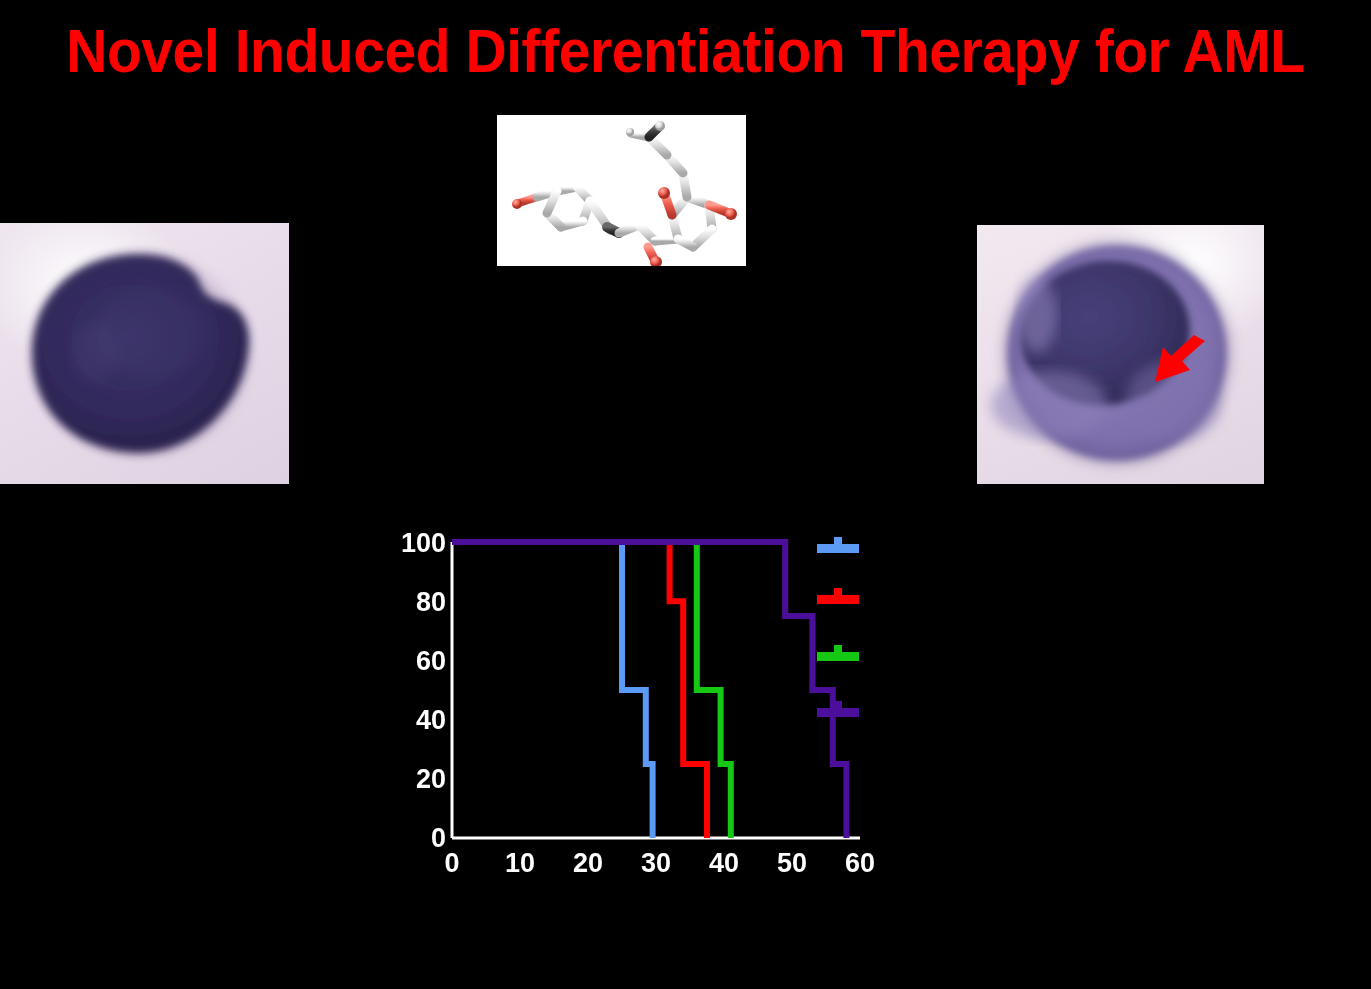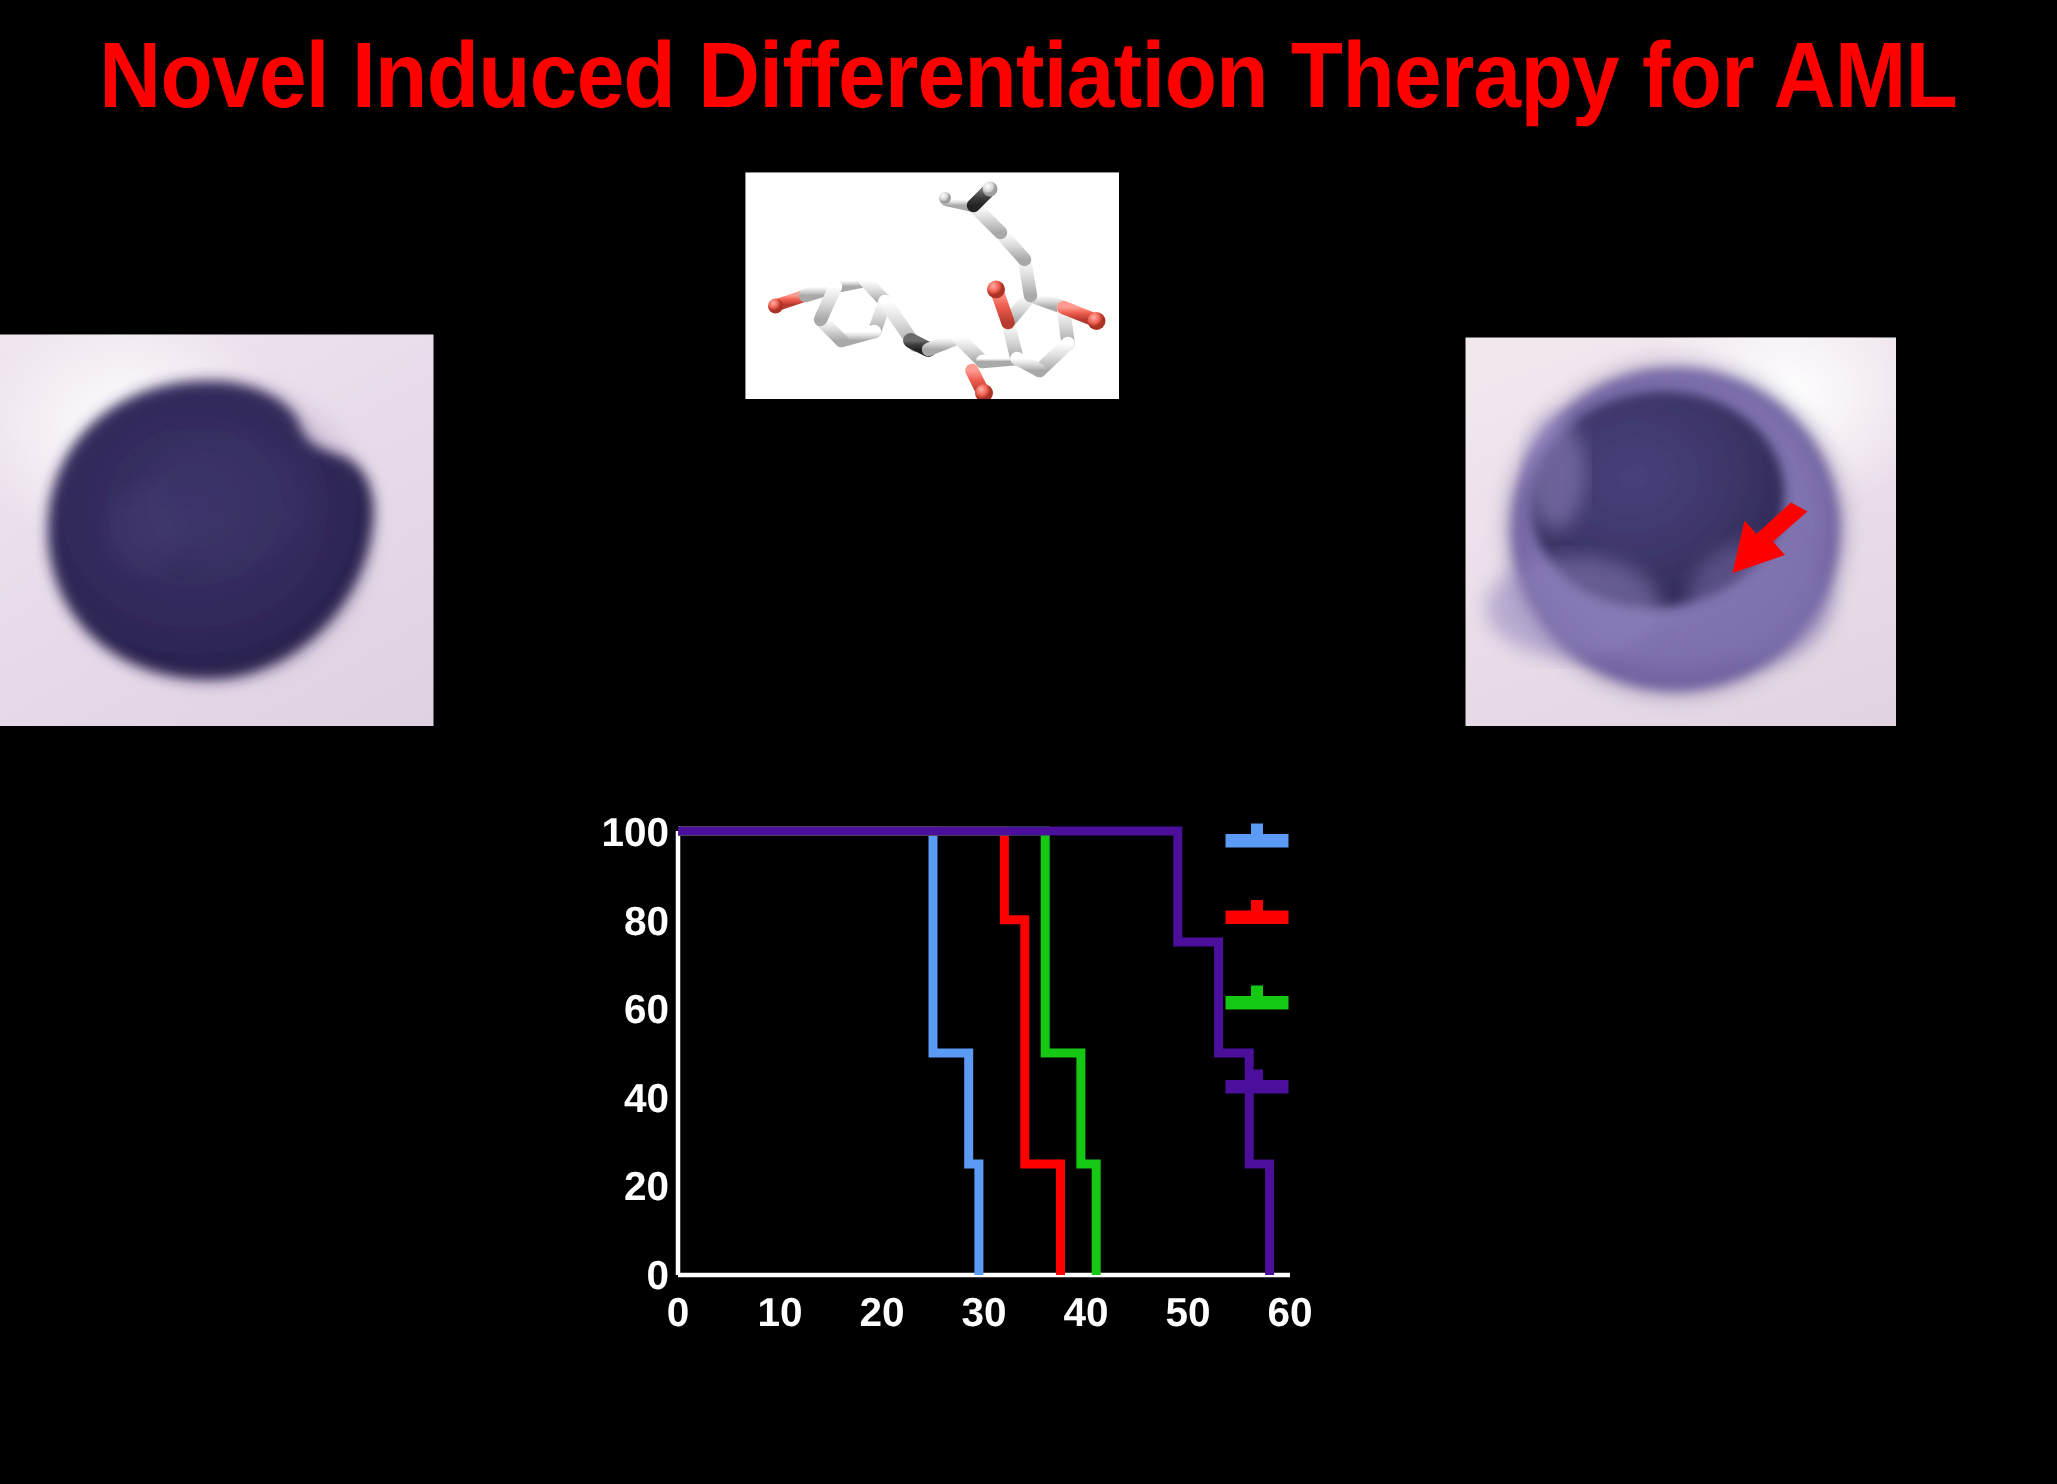--- a/index.html
+++ b/index.html
@@ -66,21 +66,21 @@
     height: 259px;
     background:
       radial-gradient(ellipse 55% 50% at 75% 15%, #ffffff 0%, rgba(255,255,255,0) 62%),
       linear-gradient(160deg, #f2e9f0 0%, #eadeea 50%, #e0d4e1 100%);
   }
 
   
   #survival-plot {
     position: absolute;
     left: 390px;
-    top: 532px;
+    top: 520px;
     width: 520px;
     height: 370px;
   }
   #survival-plot svg { display: block; }
   .km-tick-label {
     font-family: "Liberation Sans", sans-serif;
     font-size: 27px;
     font-weight: bold;
     fill: #ffffff;
   }

